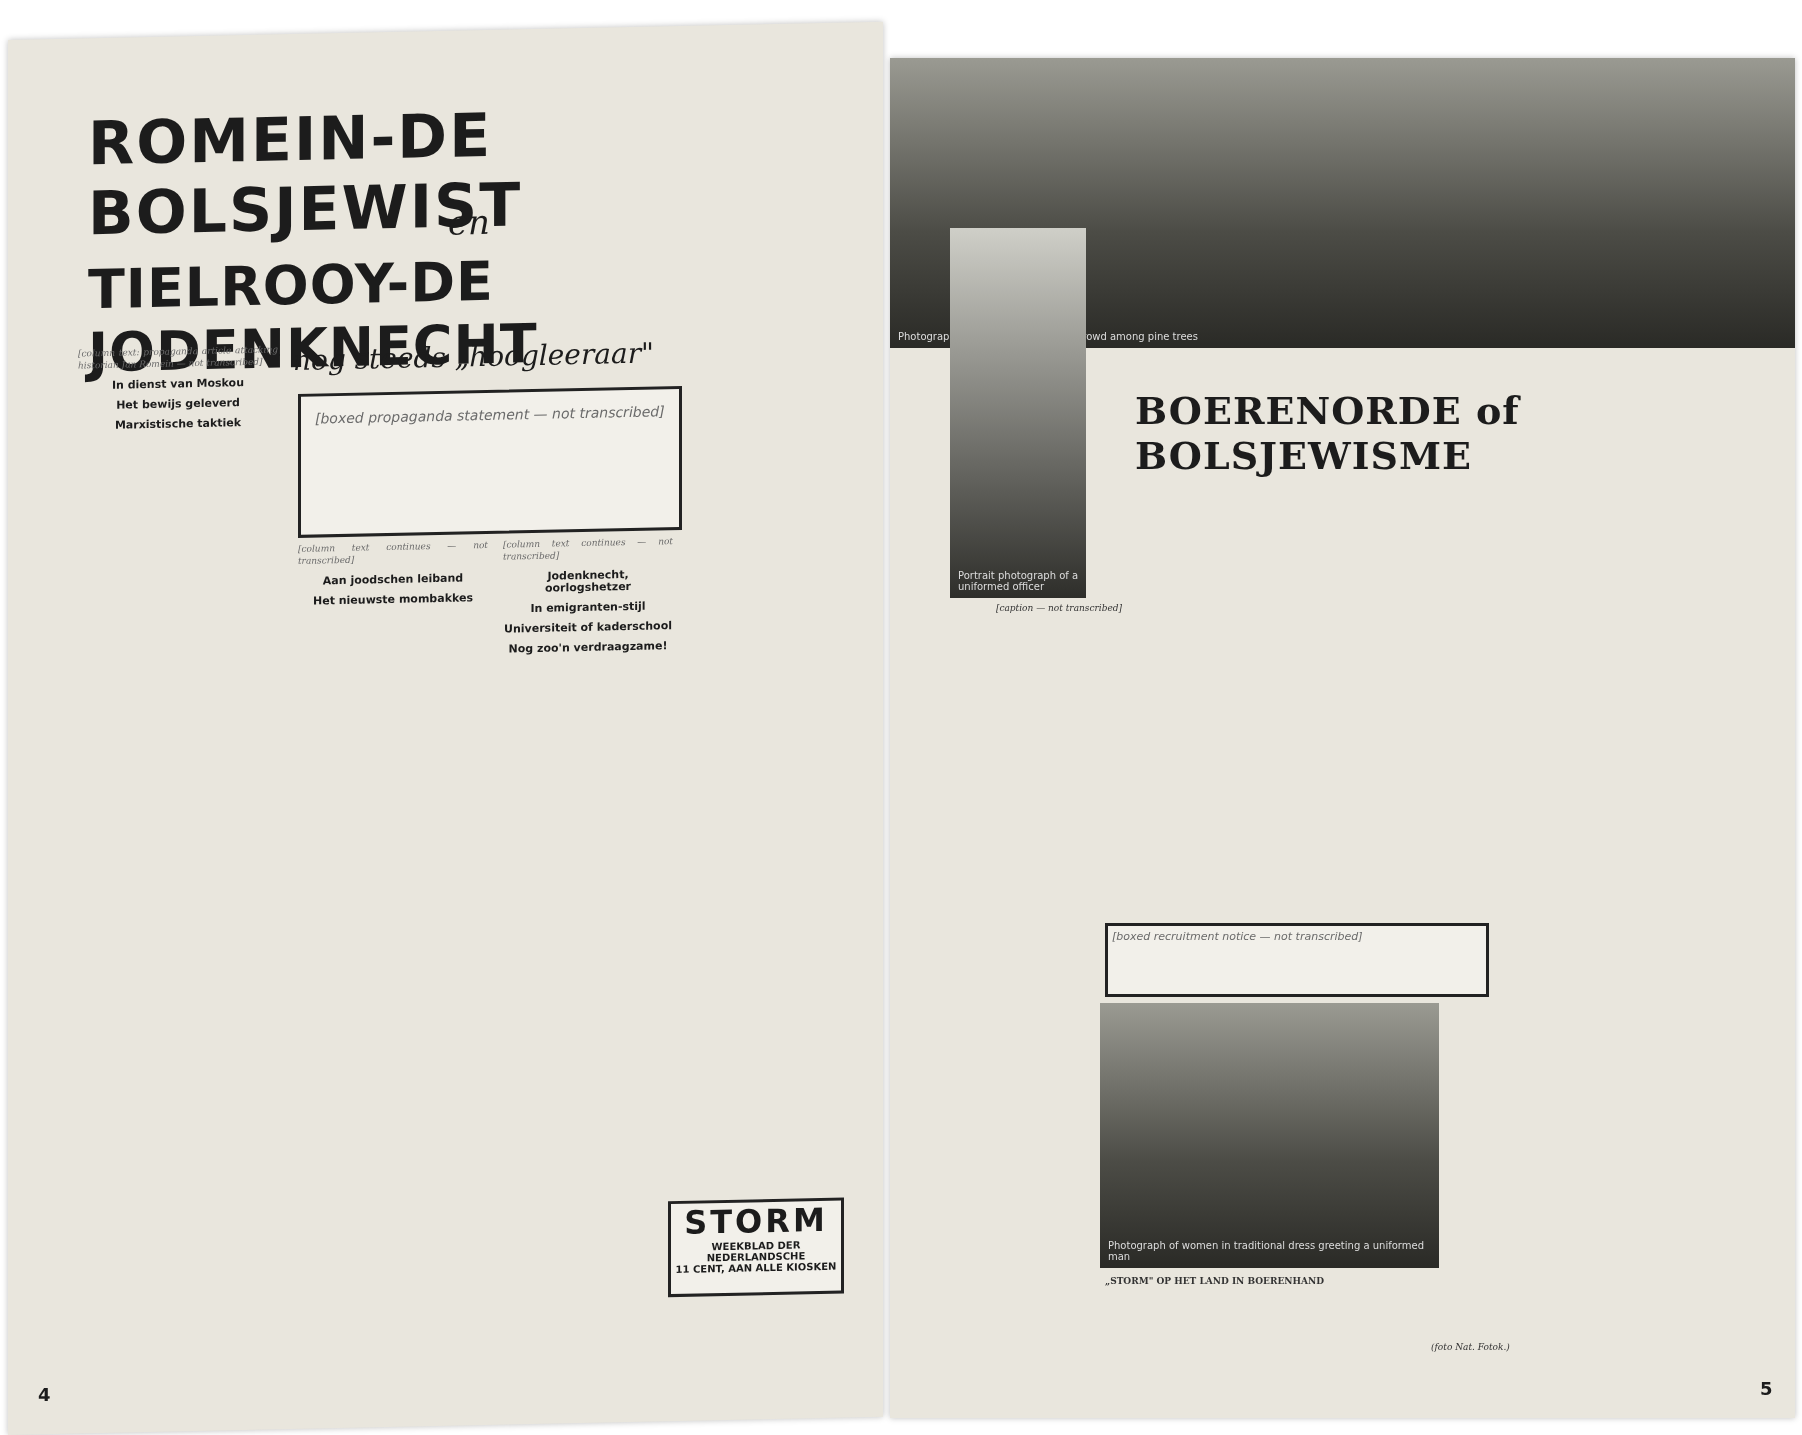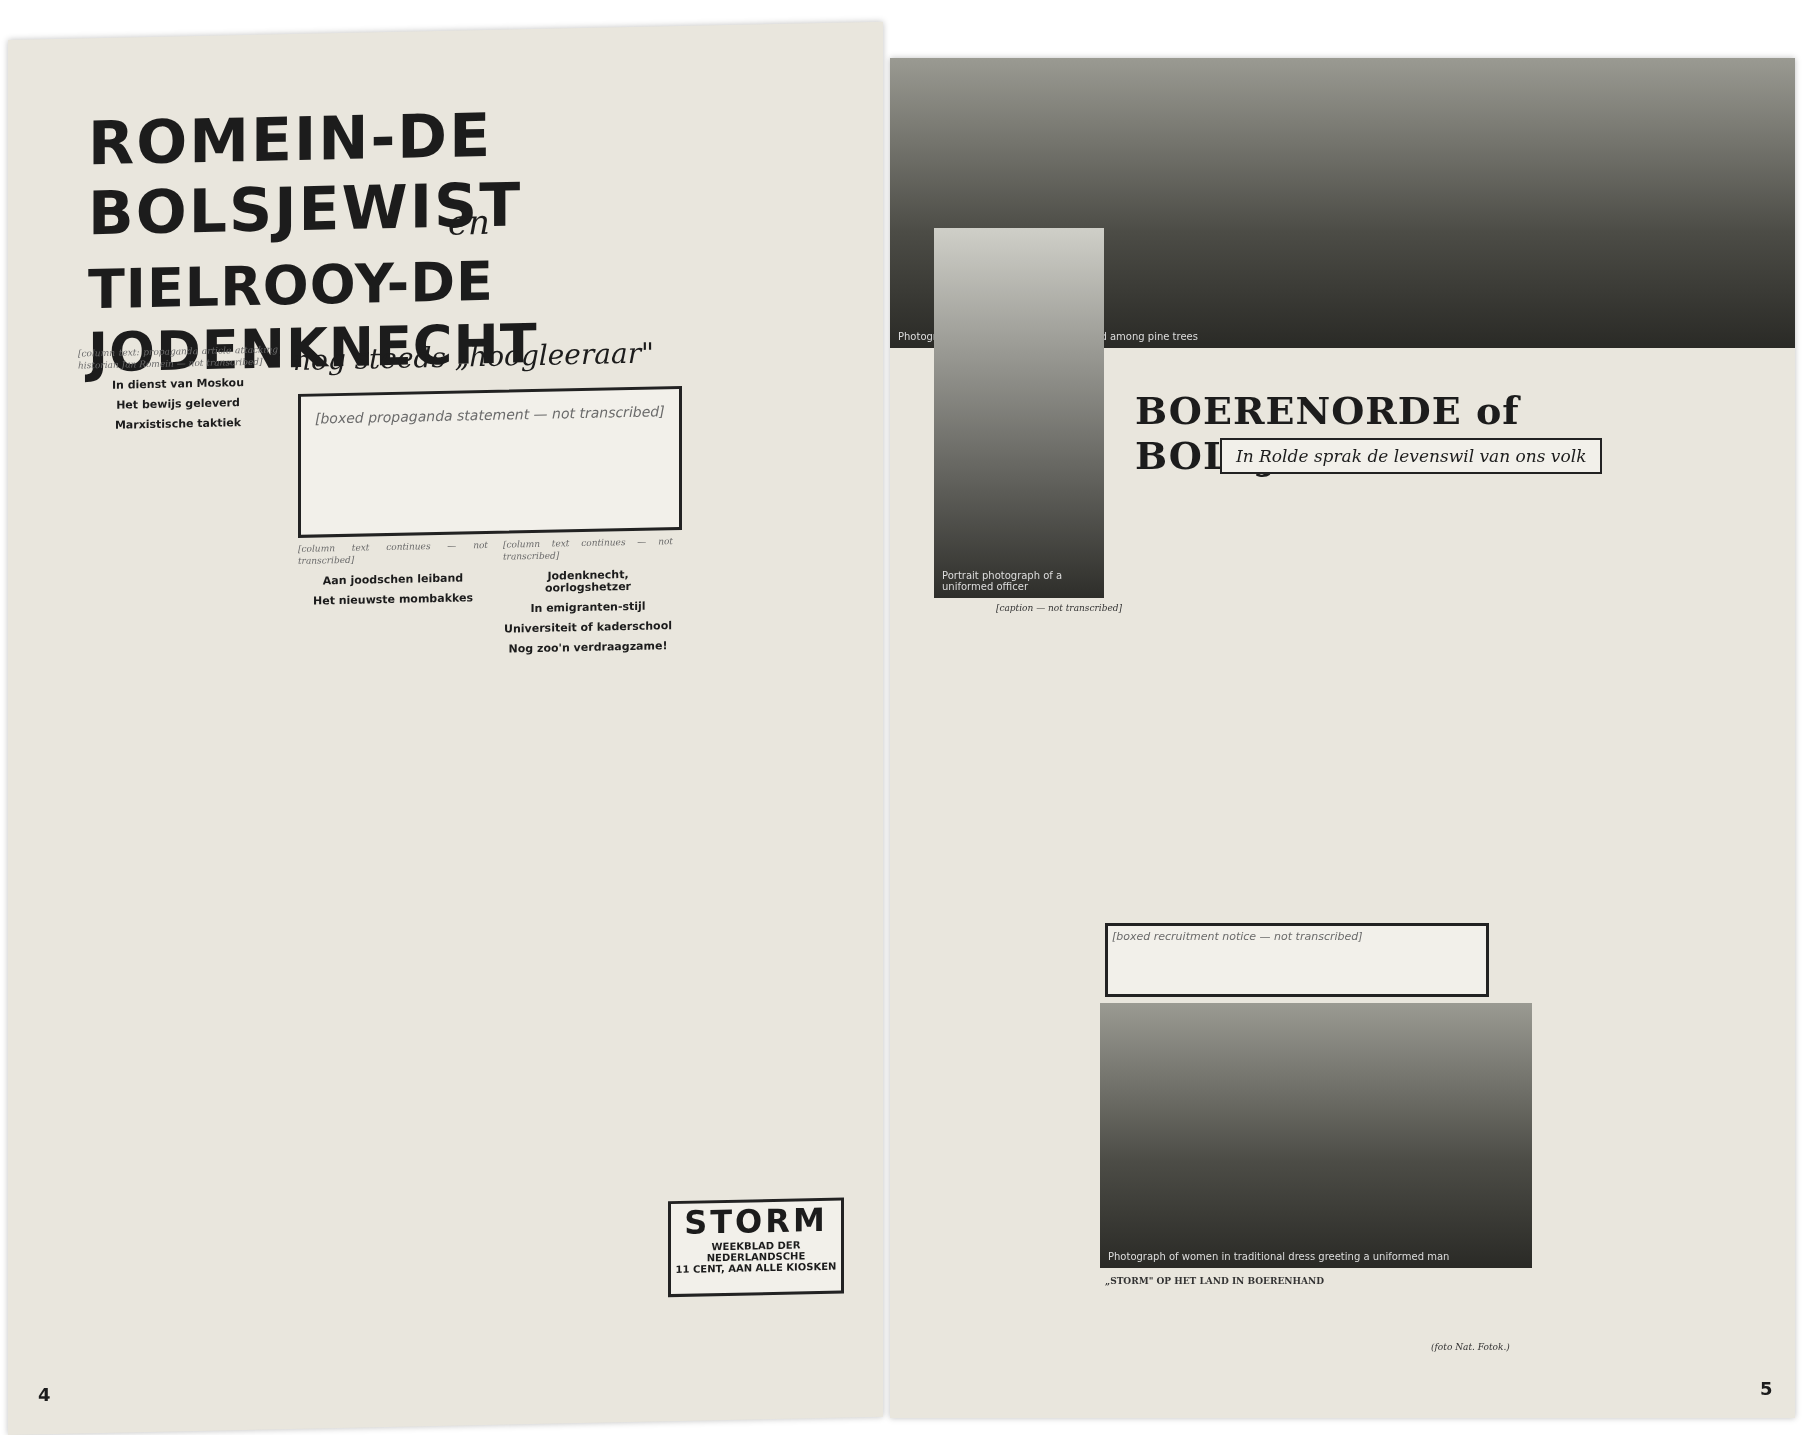--- a/index.html
+++ b/index.html
@@ -61,26 +61,25 @@
     <div class="small">NEDERLANDSCHE</div>
     <div class="small">11 CENT, AAN ALLE KIOSKEN</div>
   </div>
   <div class="pagenum" style="left:30px;top:1345px;">4</div>
 </div>
 
 <div class="page" id="right">
   <div class="photo" style="left:0;top:0;width:905px;height:290px;">
       <span>Photograph of a large outdoor rally crowd among pine trees</span>
     </div>
-  <div class="photo" style="left:44px;top:170px;width:170px;height:370px;background:linear-gradient(180deg,#cfcfc8,#2e2e2a);">
+  <div class="photo" style="left:60px;top:170px;width:136px;height:370px;background:linear-gradient(180deg,#cfcfc8,#2e2e2a);">
       <span>Portrait photograph of a uniformed officer</span>
     </div>
   <div class="caption" style="left:62px;top:545px;width:170px;text-align:right;">[caption — not transcribed]</div>
   <div class="r-title">BOERENORDE of BOLSJEWISME</div>
-  <div class="r-sub">In Rolde sprak de levenswil van ons volk</div>
   <div class="notice"><span class="note">[boxed recruitment notice — not transcribed]</span></div>
-  <div class="photo" style="left:210px;top:945px;width:432px;height:265px;">
+  <div class="photo" style="left:210px;top:945px;width:339px;height:265px;">
       <span>Photograph of women in traditional dress greeting a uniformed man</span>
     </div>
   <div class="caption" style="left:215px;top:1218px;font-style:normal;font-weight:700;">„STORM" OP HET LAND IN BOERENHAND</div>
   <div class="caption" style="left:530px;top:1284px;margin-left:11px;">(foto Nat. Fotok.)</div>
   <div class="pagenum" style="left:870px;top:1320px;">5</div>
 </div>
 
 </body></html>

